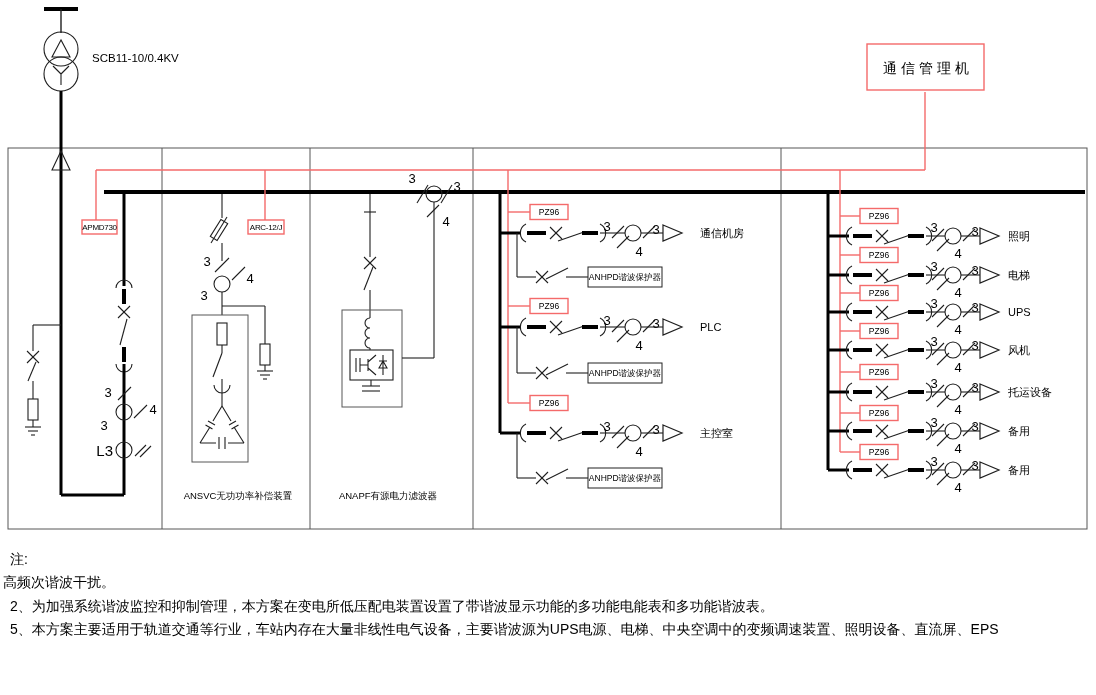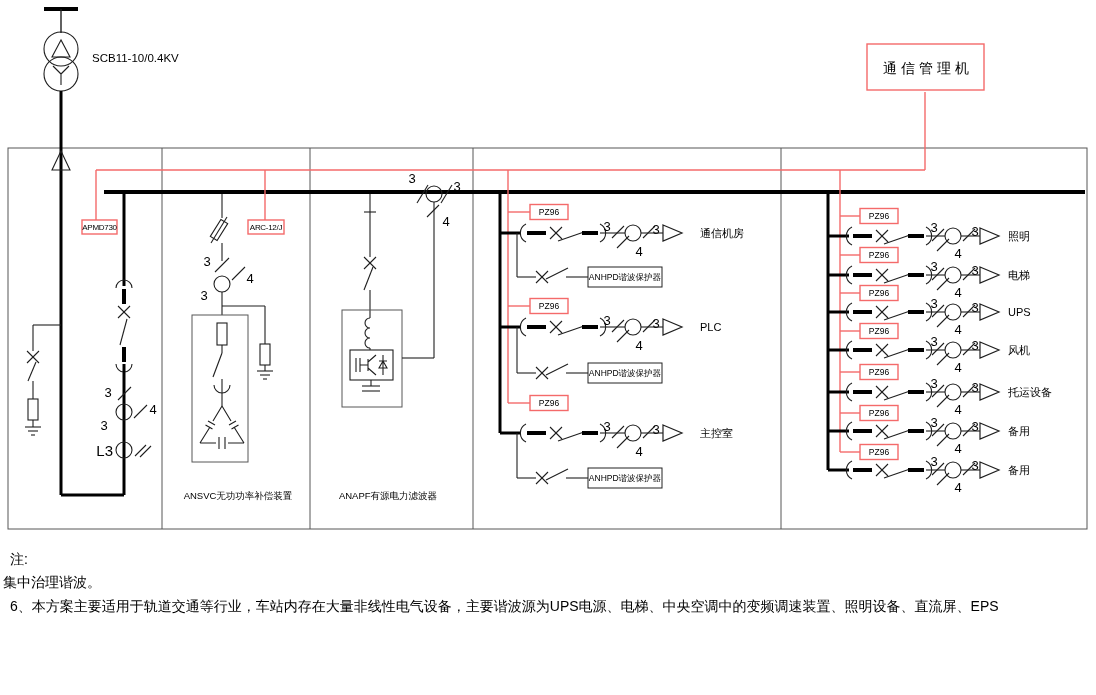--- a/index.html
+++ b/index.html
@@ -421,16 +421,17 @@
     <text class="num" text-anchor="middle" x="958" y="492">4</text>
     <line class="k1" x1="961" y1="470" x2="980" y2="470"></line>
     <use href="#arr" transform="translate(980 470)"></use>
     <text class="t11" x="1008" y="474">备用</text>
   </g>
 </svg>
 
 
 <div class="notes">
   <div class="nline">注:</div>
-  <div class="nline outd">集中治理谐波。</div>
-  <div class="nline">6、本方案主要适用于轨道交通等行业，车站内存在大量非线性电气设备，主要谐波源为UPS电源、电梯、中央空调中的变频调速装置、照明设备、直流屏、EPS</div>
+  <div class="nline outd">高频次谐波干扰。</div>
+  <div class="nline">2、为加强系统谐波监控和抑制管理，本方案在变电所低压配电装置设置了带谐波显示功能的多功能电能表和多功能谐波表。</div>
+  <div class="nline">5、本方案主要适用于轨道交通等行业，车站内存在大量非线性电气设备，主要谐波源为UPS电源、电梯、中央空调中的变频调速装置、照明设备、直流屏、EPS</div>
 </div>
 </div>
 
 </body></html>

